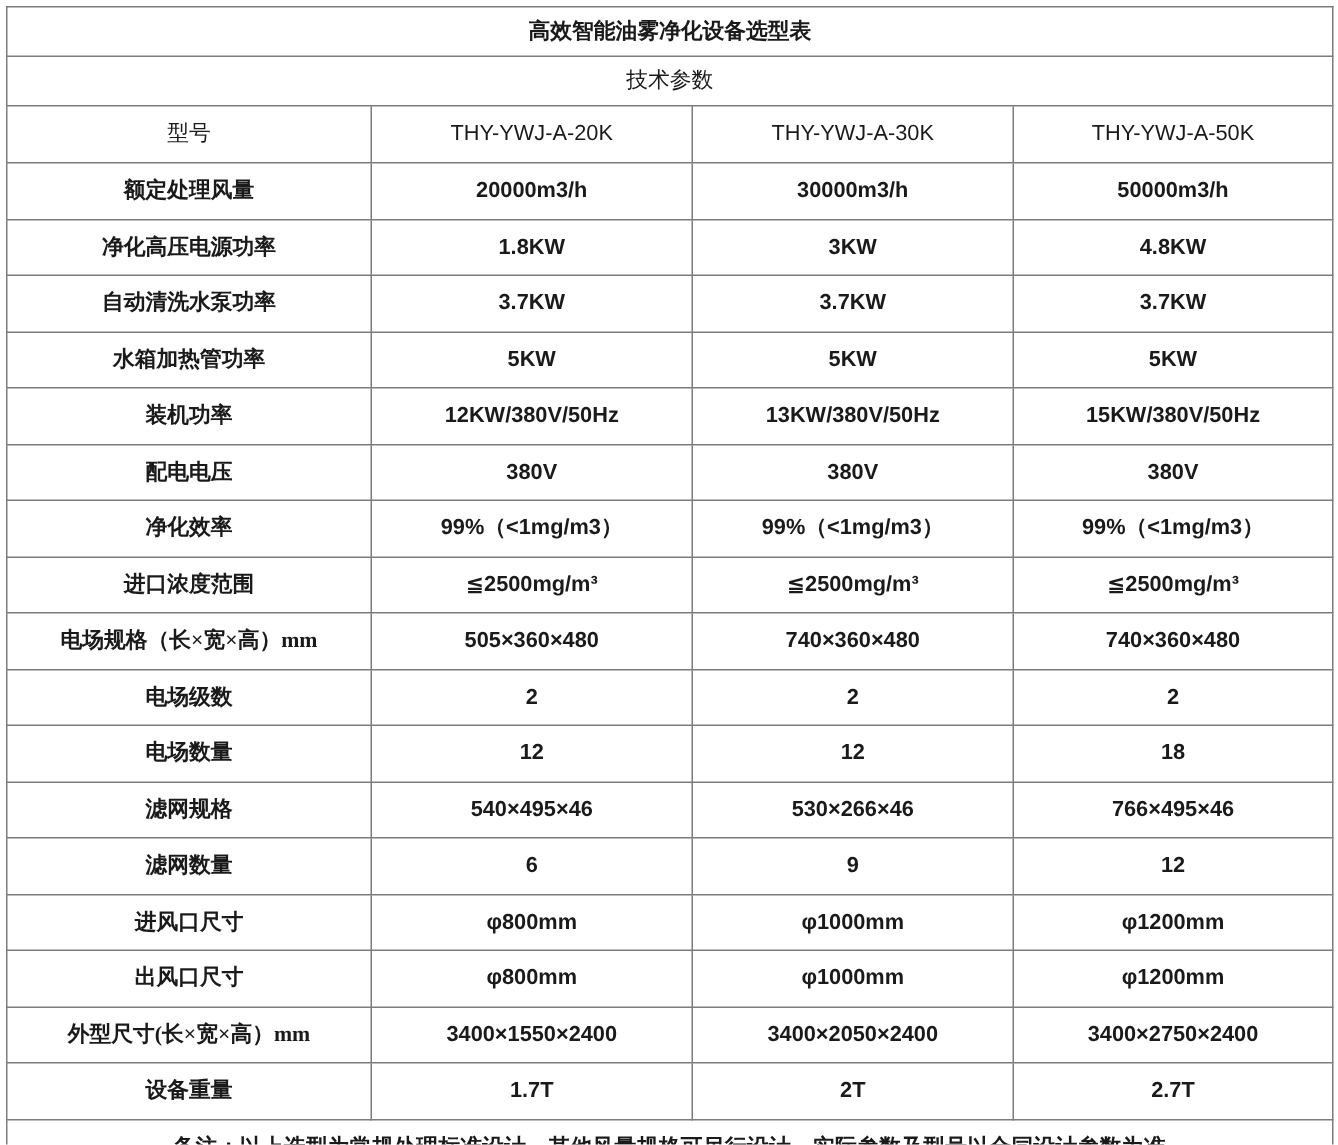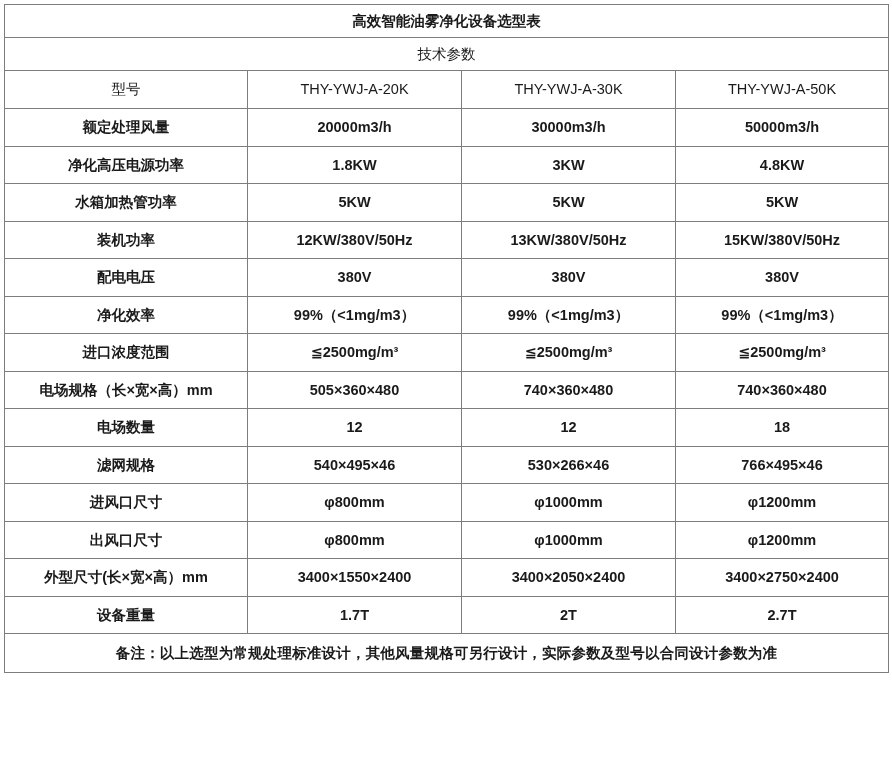--- a/index.html
+++ b/index.html
@@ -48,20 +48,21 @@
     font-weight: normal;
     font-size: 15px;
   }
   tbody.body-rows tr td {
     height: 36.5px;
   }
   td.label {
     font-weight: bold;
     font-size: 14.5px;
     width: 243px;
+    font-family: Liberation Serif, serif;
   }
   td.val {
     font-weight: bold;
     font-size: 14.5px;
   }
   .row-note td {
     height: 38px;
     font-weight: bold;
     font-size: 15px;
     letter-spacing: 0.2px;
@@ -102,20 +103,26 @@
         <td class="val">30000m3/h</td>
         <td class="val">50000m3/h</td>
       </tr>
       <tr>
         <td class="label">净化高压电源功率</td>
         <td class="val">1.8KW</td>
         <td class="val">3KW</td>
         <td class="val">4.8KW</td>
       </tr>
       <tr>
+        <td class="label">自动清洗水泵功率</td>
+        <td class="val">3.7KW</td>
+        <td class="val">3.7KW</td>
+        <td class="val">3.7KW</td>
+      </tr>
+      <tr>
         <td class="label">水箱加热管功率</td>
         <td class="val">5KW</td>
         <td class="val">5KW</td>
         <td class="val">5KW</td>
       </tr>
       <tr>
         <td class="label">装机功率</td>
         <td class="val">12KW/380V/50Hz</td>
         <td class="val">13KW/380V/50Hz</td>
         <td class="val">15KW/380V/50Hz</td>
@@ -138,30 +145,42 @@
         <td class="val sup-wrap">≦2500mg/m³</td>
         <td class="val sup-wrap">≦2500mg/m³</td>
       </tr>
       <tr>
         <td class="label">电场规格（长×宽×高）mm</td>
         <td class="val">505×360×480</td>
         <td class="val">740×360×480</td>
         <td class="val">740×360×480</td>
       </tr>
       <tr>
+        <td class="label">电场级数</td>
+        <td class="val">2</td>
+        <td class="val">2</td>
+        <td class="val">2</td>
+      </tr>
+      <tr>
         <td class="label">电场数量</td>
         <td class="val">12</td>
         <td class="val">12</td>
         <td class="val">18</td>
       </tr>
       <tr>
         <td class="label">滤网规格</td>
         <td class="val">540×495×46</td>
         <td class="val">530×266×46</td>
         <td class="val">766×495×46</td>
+      </tr>
+      <tr>
+        <td class="label">滤网数量</td>
+        <td class="val">6</td>
+        <td class="val">9</td>
+        <td class="val">12</td>
       </tr>
       <tr>
         <td class="label">进风口尺寸</td>
         <td class="val">φ800mm</td>
         <td class="val">φ1000mm</td>
         <td class="val">φ1200mm</td>
       </tr>
       <tr>
         <td class="label">出风口尺寸</td>
         <td class="val">φ800mm</td>

